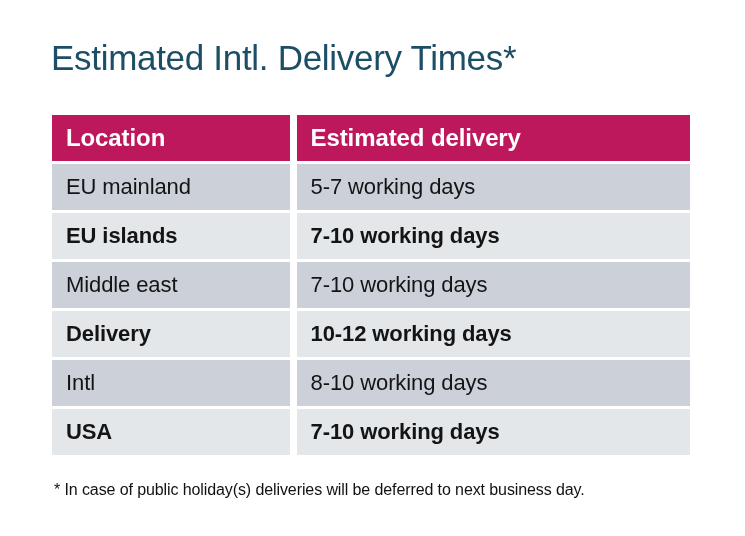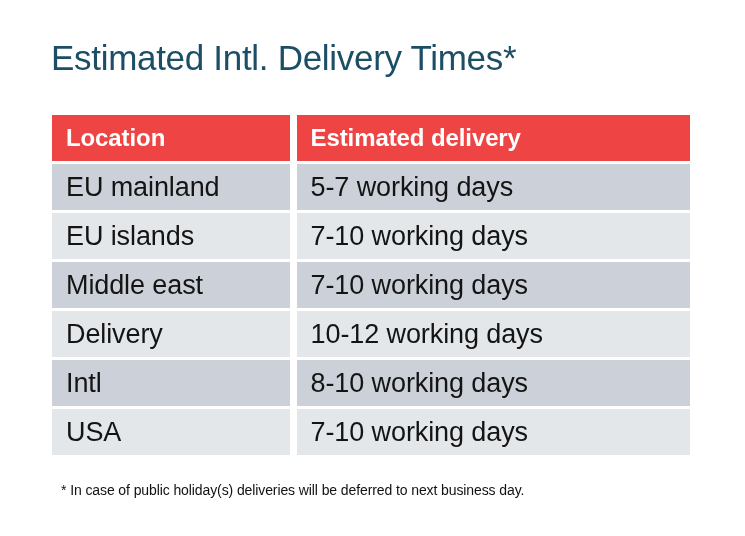--- a/index.html
+++ b/index.html
@@ -59,45 +59,45 @@
     padding-right: 10px;
     overflow: hidden;
     white-space: nowrap;
   }
 
   .cell.col-location { width: 261px; margin-right: 7px; }
   .cell.col-delivery { width: 434px; }
 
   
   .row.header .cell {
-    background: #ef4444;
+    background: #be185d;
     height: 46px;
     color: #ffffff;
     font-size: 24px;
     font-weight: bold;
     letter-spacing: -0.1px;
   }
 
   
   .row.data .cell {
     height: 46px;
     color: #141414;
-    font-size: 27px;
+    font-size: 22px;
     font-weight: normal;
     letter-spacing: -0.1px;
   }
   .row.data.shade-dark  .cell { background: #ccd1d9; }
-  .row.data.shade-light .cell { background: #e4e7ea; }
+  .row.data.shade-light .cell { background: #e4e7ea; font-weight: bold; }
 
   
   .footnote {
     position: absolute;
-    left: 61px;
+    left: 54px;
     top: 480px;
-    font-size: 14px;
+    font-size: 16px;
     color: #111111;
     line-height: 20px;
     letter-spacing: -0.1px;
     white-space: nowrap;
   }
 </style>
 </head>
 <body>
 
 <div class="page">

